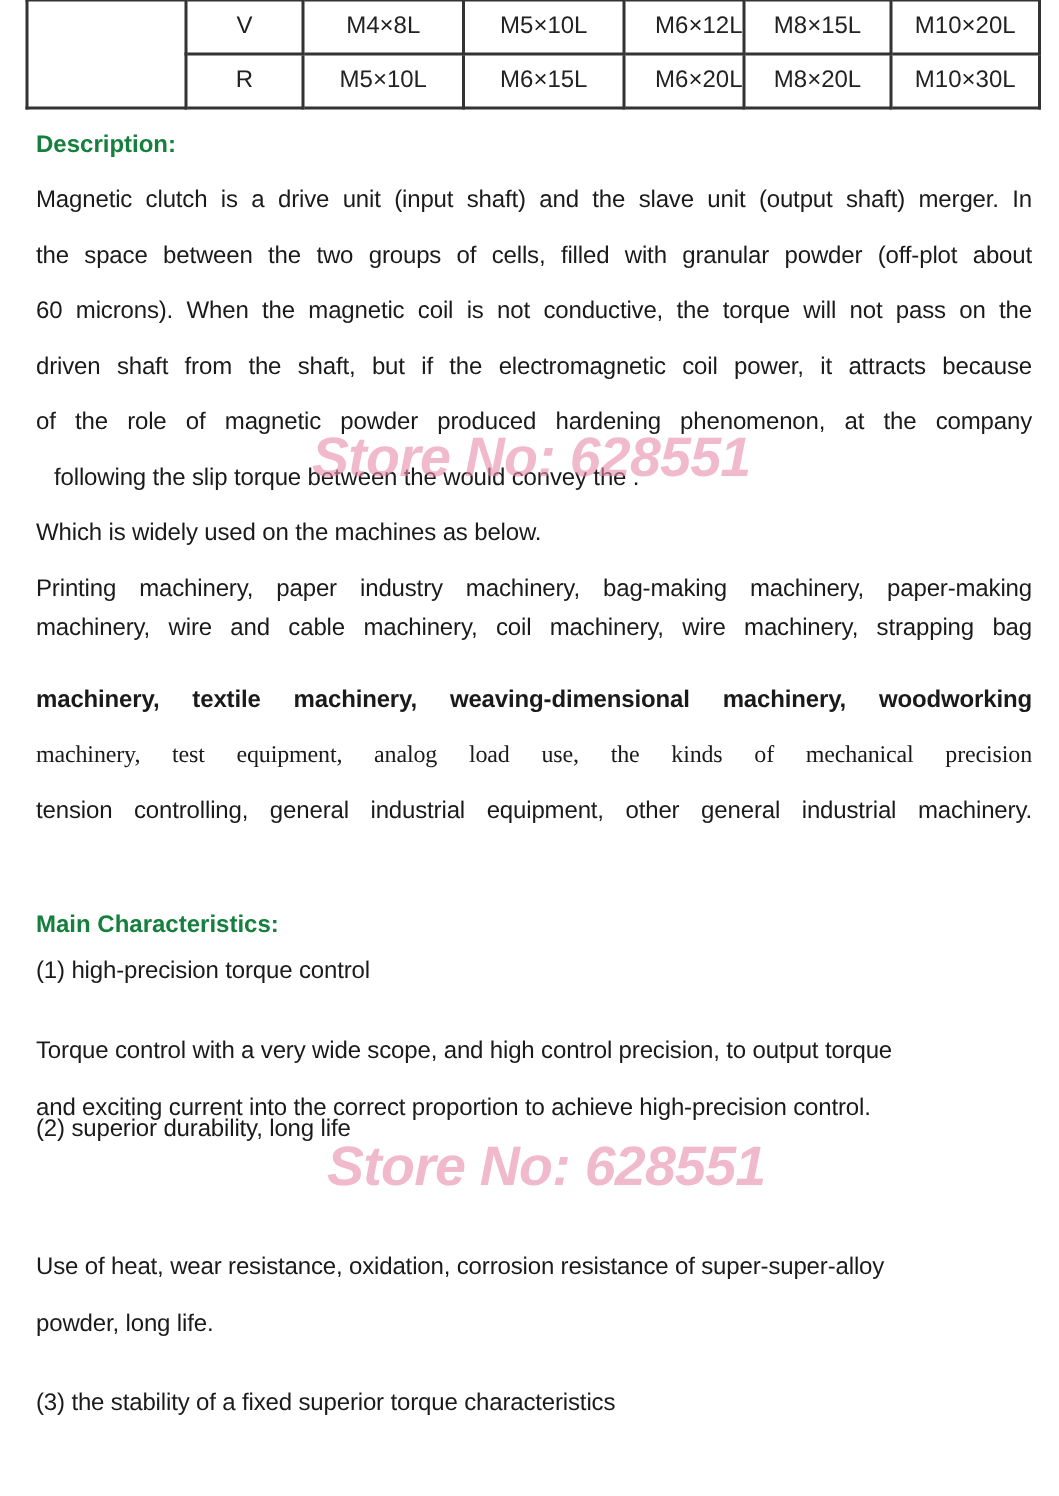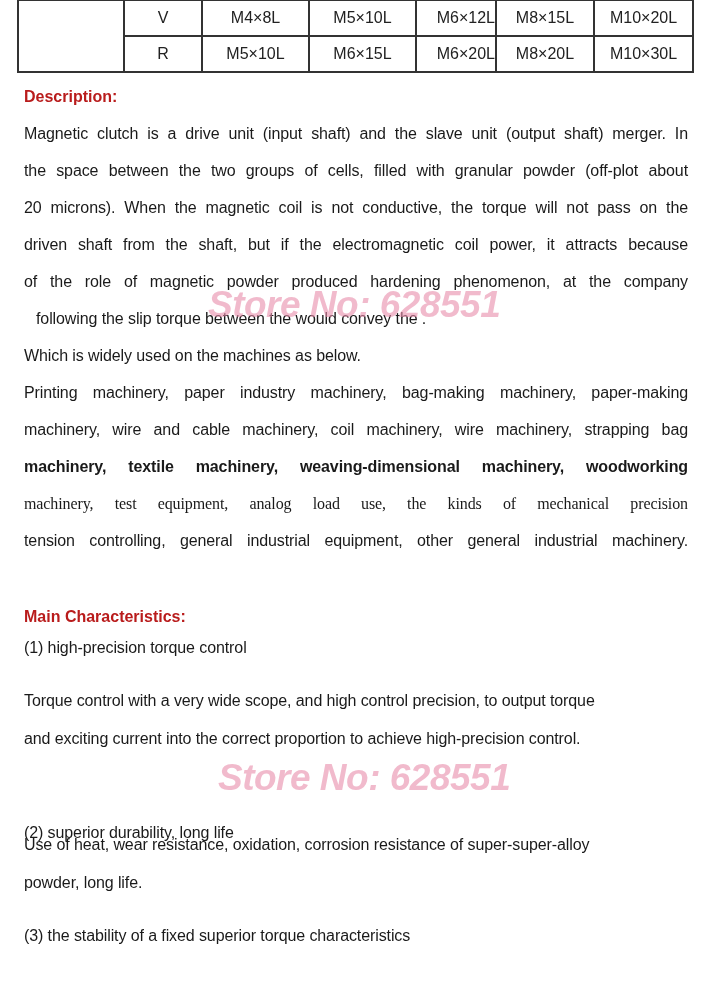--- a/index.html
+++ b/index.html
@@ -36,21 +36,21 @@
     .spec-table td.c2 { width: 105px; }
     .spec-table td.c3 { width: 78px; text-align: right; }
     .spec-table td.c4 { width: 96px; }
     .spec-table td.c5 { width: 97px; margin-left: 12px; }
 
     .heading {
       position: absolute;
       left: 24px;
       font-size: 16px;
       font-weight: bold;
-      color: #b91c1c;
+      color: #15803d;
     }
     .line {
       position: absolute;
       left: 24px;
       font-size: 16px;
       white-space: nowrap;
       letter-spacing: -0.1px;
     }
     .justify {
       width: 664px;
@@ -90,37 +90,37 @@
       <td class="c4">M8×20L</td>
       <td class="c5">M10×30L</td>
     </tr>
   </tbody>
 </table>
 
 <div class="heading" style="top:88px;">Description:</div>
 
 <div class="line justify" style="top:125px;">Magnetic clutch is a drive unit (input shaft) and the slave unit (output shaft) merger. In</div>
 <div class="line justify" style="top:162px;">the space between the two groups of cells, filled with granular powder (off-plot about</div>
-<div class="line justify" style="top:199px;">20 microns). When the magnetic coil is not conductive, the torque will not pass on the</div>
+<div class="line justify" style="top:199px;">60 microns). When the magnetic coil is not conductive, the torque will not pass on the</div>
 <div class="line justify" style="top:236px;">driven shaft from the shaft, but if the electromagnetic coil power, it attracts because</div>
 <div class="line justify" style="top:273px;">of the role of magnetic powder produced hardening phenomenon, at the company</div>
 <div class="line" style="top:310px;margin-left:12px;">following the slip torque between the would convey the .</div>
 <div class="line" style="top:347px;">Which is widely used on the machines as below.</div>
 <div class="line justify" style="top:384px;">Printing machinery, paper industry machinery, bag-making machinery, paper-making</div>
-<div class="line justify" style="top:421px;">machinery, wire and cable machinery, coil machinery, wire machinery, strapping bag</div>
+<div class="line justify" style="top:410px;">machinery, wire and cable machinery, coil machinery, wire machinery, strapping bag</div>
 <div class="line justify" style="top:458px;font-weight:bold;">machinery, textile machinery, weaving-dimensional machinery, woodworking</div>
 <div class="line justify" style="top:495px;font-family:Liberation Serif, serif;">machinery, test equipment, analog load use, the kinds of mechanical precision</div>
 <div class="line justify" style="top:532px;">tension controlling, general industrial equipment, other general industrial machinery.</div>
 
 <div class="heading" style="top:584px;margin-top:24px;">Main Characteristics:</div>
 
 <div class="line" style="top:639px;">(1) high-precision torque control</div>
 <div class="line" style="top:692px;">Torque control with a very wide scope, and high control precision, to output torque</div>
 <div class="line" style="top:730px;">and exciting current into the correct proportion to achieve high-precision control.</div>
 
-<div class="line" style="top:824px;">(2) superior durability, long life</div>
+<div class="line" style="top:744px;">(2) superior durability, long life</div>
 <div class="line" style="top:836px;">Use of heat, wear resistance, oxidation, corrosion resistance of super-super-alloy</div>
 <div class="line" style="top:874px;">powder, long life.</div>
 
 <div class="line" style="top:927px;">(3) the stability of a fixed superior torque characteristics</div>
 
 <div class="watermark" style="left:208px; top:284px;">Store No: 628551</div>
 <div class="watermark" style="left:218px; top:757px;">Store No: 628551</div>
 
 </body></html>

